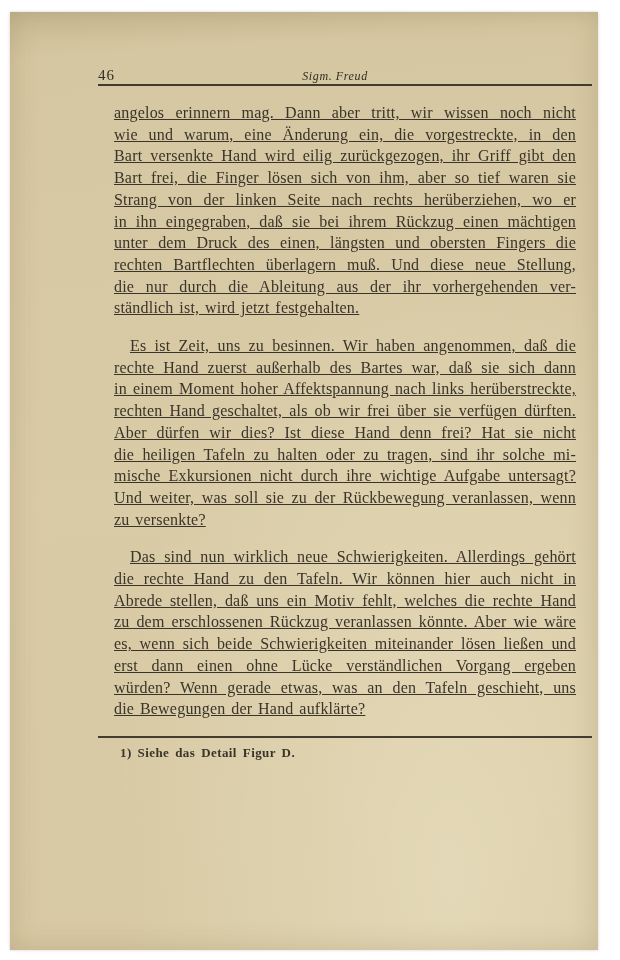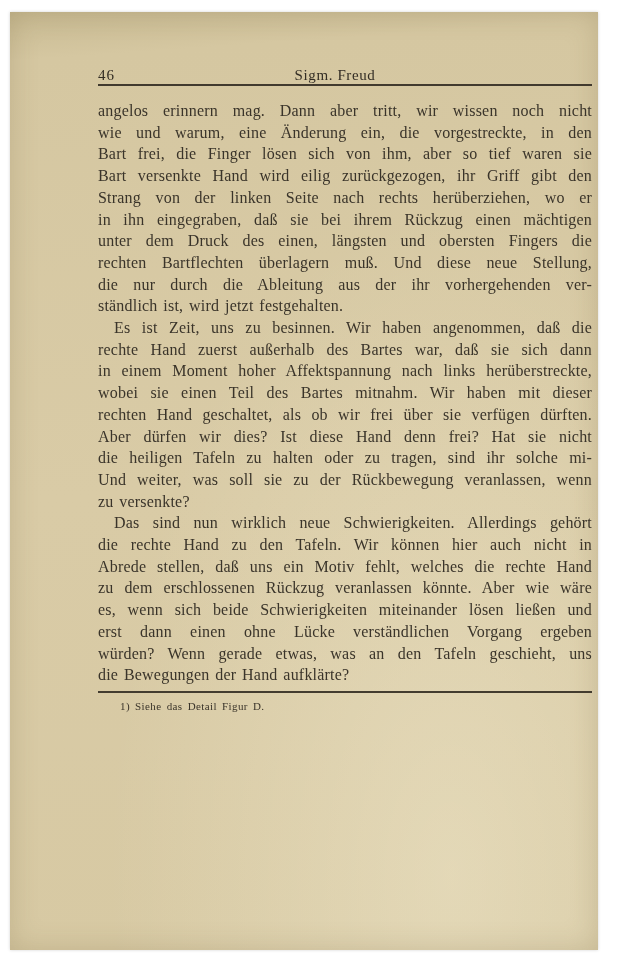--- a/index.html
+++ b/index.html
@@ -39,87 +39,89 @@
     position: absolute;
     left: 0; bottom: 0;
     font-size: 15px;
     letter-spacing: 1px;
     color: #332d24;
   }
   .running-title {
     position: absolute;
     left: 4px; right: 24px; bottom: 0;
     text-align: center;
-    font-size: 15px;
+    font-style: italic;
+    font-size: 12px;
     letter-spacing: 0.6px;
     color: #332d24;
   }
   .body {
     margin-top: 14px;
     font-size: 16px;
     line-height: 21.7px;
     letter-spacing: 0.2px;
     word-spacing: 0.10em;
     color: #3a342a;
   }
-  .para { margin: 0; }
+  .para { margin: 16px; text-decoration: underline; }
   .para.indent .line:first-child { text-indent: 16px; }
   .line {
     text-align: justify;
     text-align-last: justify;
     white-space: normal;
   }
   .line.last { text-align-last: left; }
   .footnote-sep {
     margin-top: 5px;
     border-top: 2px solid #433c2f;
     width: 100%;
   }
   .footnote {
     padding-top: 7px;
     padding-left: 22px;
-    font-size: 11px;
+    font-size: 13px;
     letter-spacing: 0.4px;
     word-spacing: 0.18em;
     color: #3a342a;
+    font-weight: bold;
   }
 </style>
 </head>
 <body>
 
 <div class="scan">
   <div class="page">
     <div class="text-col">
 
       <div class="header">
         <span class="page-number">46</span>
         <span class="running-title">Sigm. Freud</span>
       </div>
 
       <div class="body">
           <div class="para">
             <div class="line">angelos erinnern mag. Dann aber tritt, wir wissen noch nicht</div>
             <div class="line">wie und warum, eine Änderung ein, die vorgestreckte, in den</div>
+            <div class="line">Bart versenkte Hand wird eilig zurückgezogen, ihr Griff gibt den</div>
             <div class="line">Bart frei, die Finger lösen sich von ihm, aber so tief waren sie</div>
-            <div class="line">Bart versenkte Hand wird eilig zurückgezogen, ihr Griff gibt den</div>
             <div class="line">Strang von der linken Seite nach rechts herüberziehen, wo er</div>
             <div class="line">in ihn eingegraben, daß sie bei ihrem Rückzug einen mächtigen</div>
             <div class="line">unter dem Druck des einen, längsten und obersten Fingers die</div>
             <div class="line">rechten Bartflechten überlagern muß. Und diese neue Stellung,</div>
             <div class="line">die nur durch die Ableitung aus der ihr vorhergehenden ver-</div>
             <div class="line last">ständlich ist, wird jetzt festgehalten.</div>
           </div>
           <div class="para indent">
             <div class="line">Es ist Zeit, uns zu besinnen. Wir haben angenommen, daß die</div>
             <div class="line">rechte Hand zuerst außerhalb des Bartes war, daß sie sich dann</div>
             <div class="line">in einem Moment hoher Affektspannung nach links herüberstreckte,</div>
-            <div class="line">wobei sie einen Teil des Bartes mitnahm. Wir haben mit dieser</div>
             <div class="line">rechten Hand geschaltet, als ob wir frei über sie verfügen dürften.</div>
             <div class="line">Aber dürfen wir dies? Ist diese Hand denn frei? Hat sie nicht</div>
             <div class="line">die heiligen Tafeln zu halten oder zu tragen, sind ihr solche mi-</div>
+            <div class="line">mische Exkursionen nicht durch ihre wichtige Aufgabe untersagt?</div>
             <div class="line">Und weiter, was soll sie zu der Rückbewegung veranlassen, wenn</div>
             <div class="line last">zu versenkte?</div>
           </div>
           <div class="para indent">
             <div class="line">Das sind nun wirklich neue Schwierigkeiten. Allerdings gehört</div>
             <div class="line">die rechte Hand zu den Tafeln. Wir können hier auch nicht in</div>
             <div class="line">Abrede stellen, daß uns ein Motiv fehlt, welches die rechte Hand</div>
             <div class="line">zu dem erschlossenen Rückzug veranlassen könnte. Aber wie wäre</div>
             <div class="line">es, wenn sich beide Schwierigkeiten miteinander lösen ließen und</div>
             <div class="line">erst dann einen ohne Lücke verständlichen Vorgang ergeben</div>

